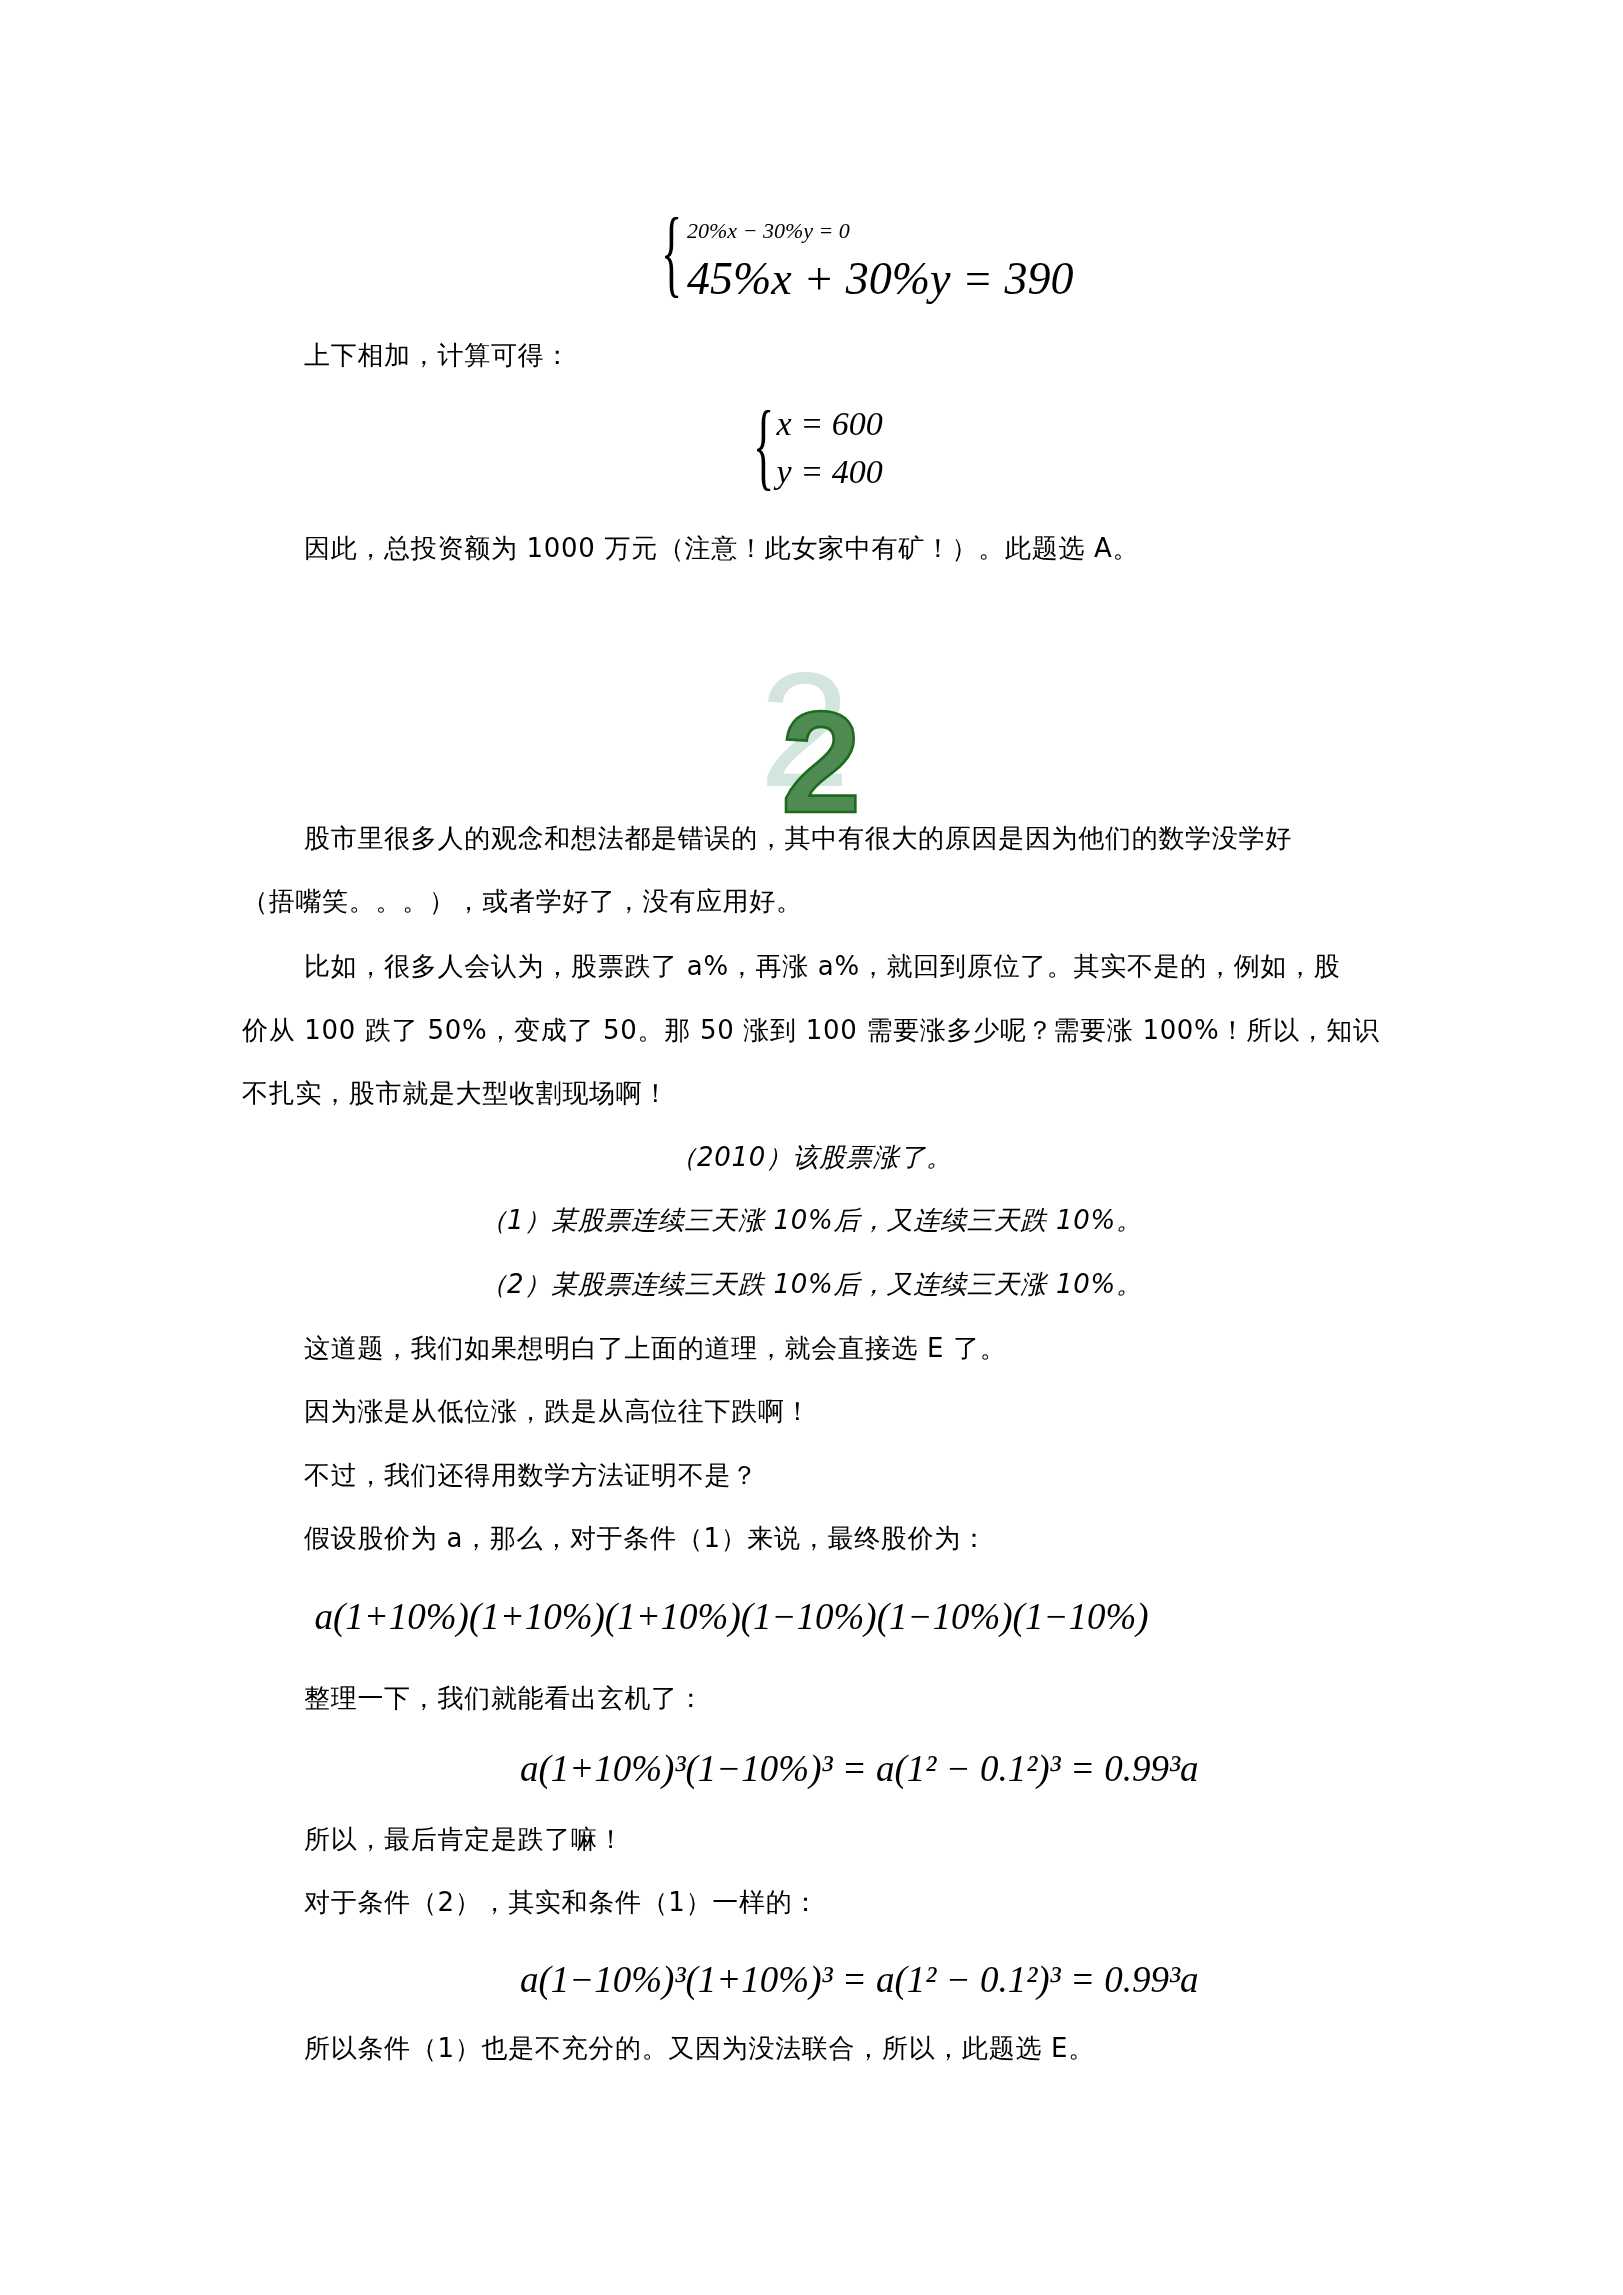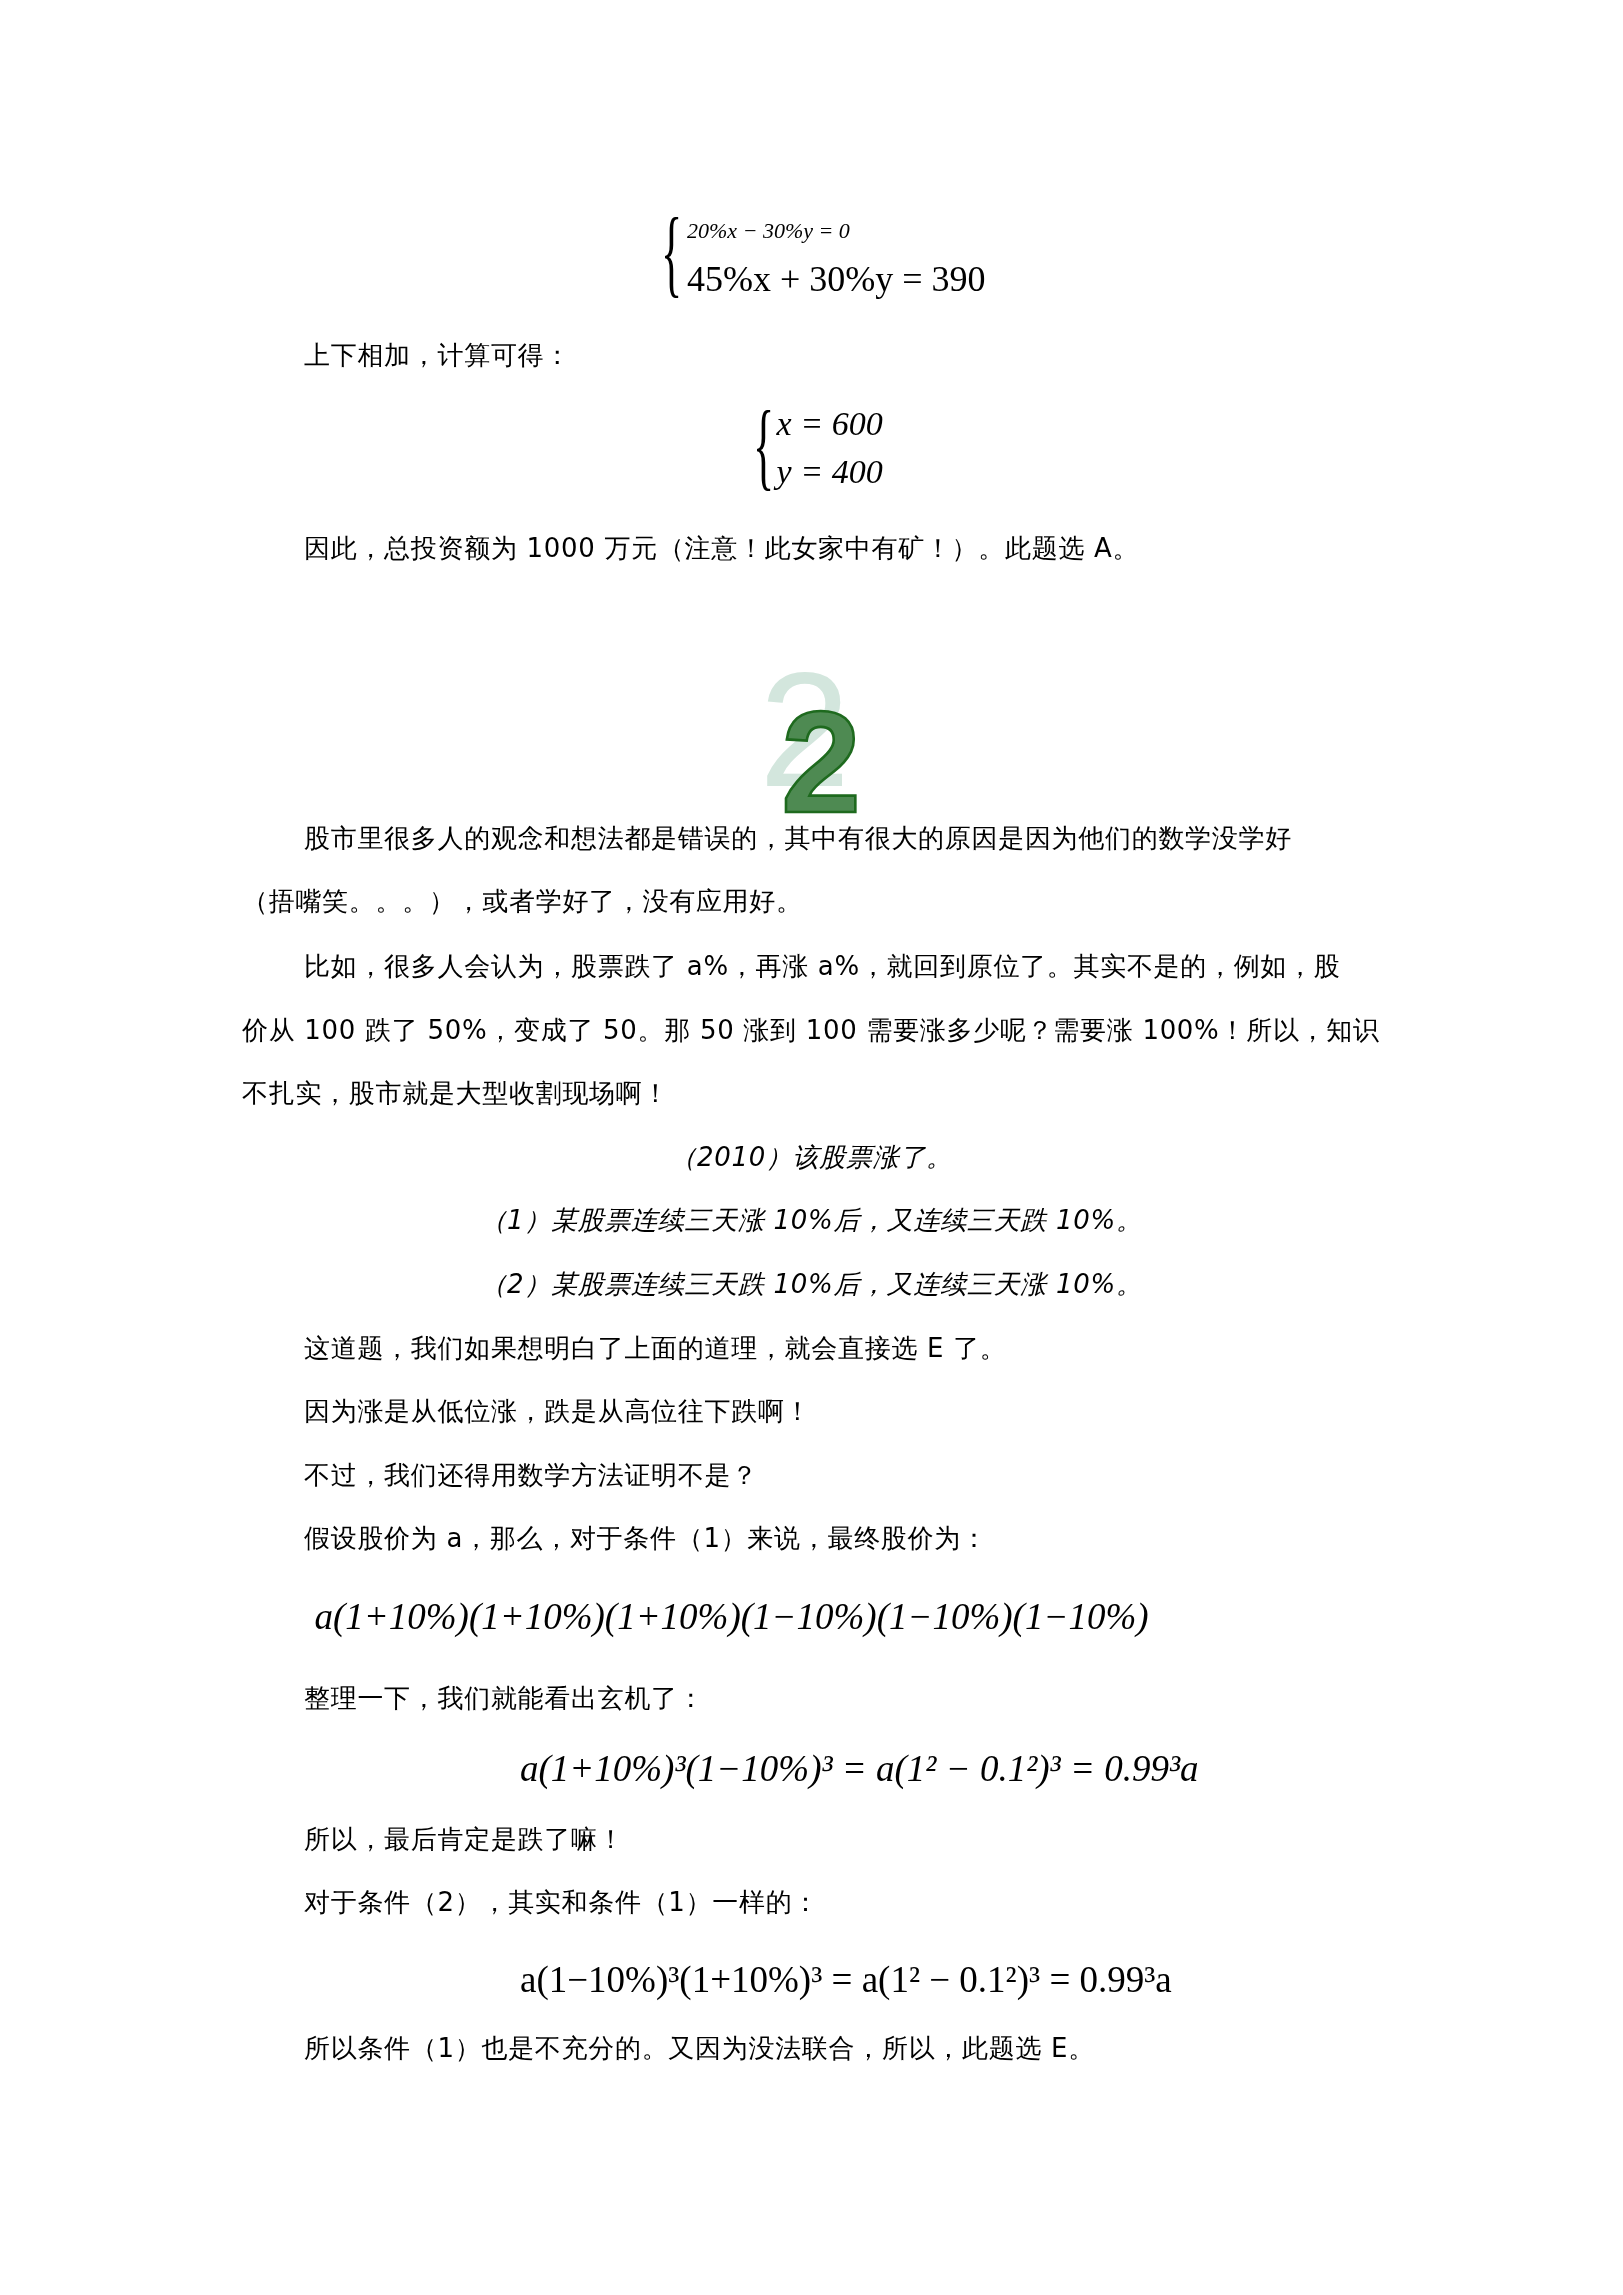--- a/index.html
+++ b/index.html
@@ -38,21 +38,21 @@
   }
 </style>
 </head>
 <body>
 
 <div class="page">
 
   <div class="sys" style="left:661px; top:208px;">
     <span class="brace" style="left:0; top:-5.2px; font-size:98px; line-height:98px; transform:scaleX(0.45);">{</span>
     <span class="math line" style="position:absolute; left:26px; top:0; font-size:22px; font-style:italic;">20%x − 30%y = 0</span>
-    <span class="math line" style="position:absolute; left:26px; top:48px; font-size:36px; text-align:center;">45%x + 30%y = 390</span>
+    <span class="math line" style="position:absolute; left:26px; top:48px; font-size:46px; font-style:italic;text-align:center;">45%x + 30%y = 390</span>
   </div>
 
   <div class="p indent" style="top:336px;">上下相加，计算可得：</div>
 
   <div class="sys" style="left:753px; top:401px;">
     <span class="brace" style="left:0; top:-5.2px; font-size:98px; line-height:98px; transform:scaleX(0.45);">{</span>
     <span class="math line" style="position:absolute; left:23.6px; top:0; font-size:34px; font-style:italic;">x = 600</span>
     <span class="math line" style="position:absolute; left:23.6px; top:48px; font-size:34px; font-style:italic;">y = 400</span>
   </div>
 
@@ -87,21 +87,21 @@
     <span>a(1+10%)³(1−10%)³</span>
     <span> = </span>
     <span>a(1² − 0.1²)³</span>
     <span> = </span>
     <span>0.99³a</span>
   </div>
 
   <div class="p indent" style="top:1820px;">所以，最后肯定是跌了嘛！</div>
   <div class="p indent" style="top:1883px;">对于条件（2），其实和条件（1）一样的：</div>
 
-  <div class="math" style="left:520px; top:1957px; font-size:37px; ">
+  <div class="math" style="left:520px; top:1957px; font-size:37px; font-style:italic;">
     <span>a(1−10%)³(1+10%)³</span>
     <span> = </span>
     <span>a(1² − 0.1²)³</span>
     <span> = </span>
     <span>0.99³a</span>
   </div>
 
   <div class="p indent" style="top:2029px;">所以条件（1）也是不充分的。又因为没法联合，所以，此题选 E。</div>
 
 </div>

